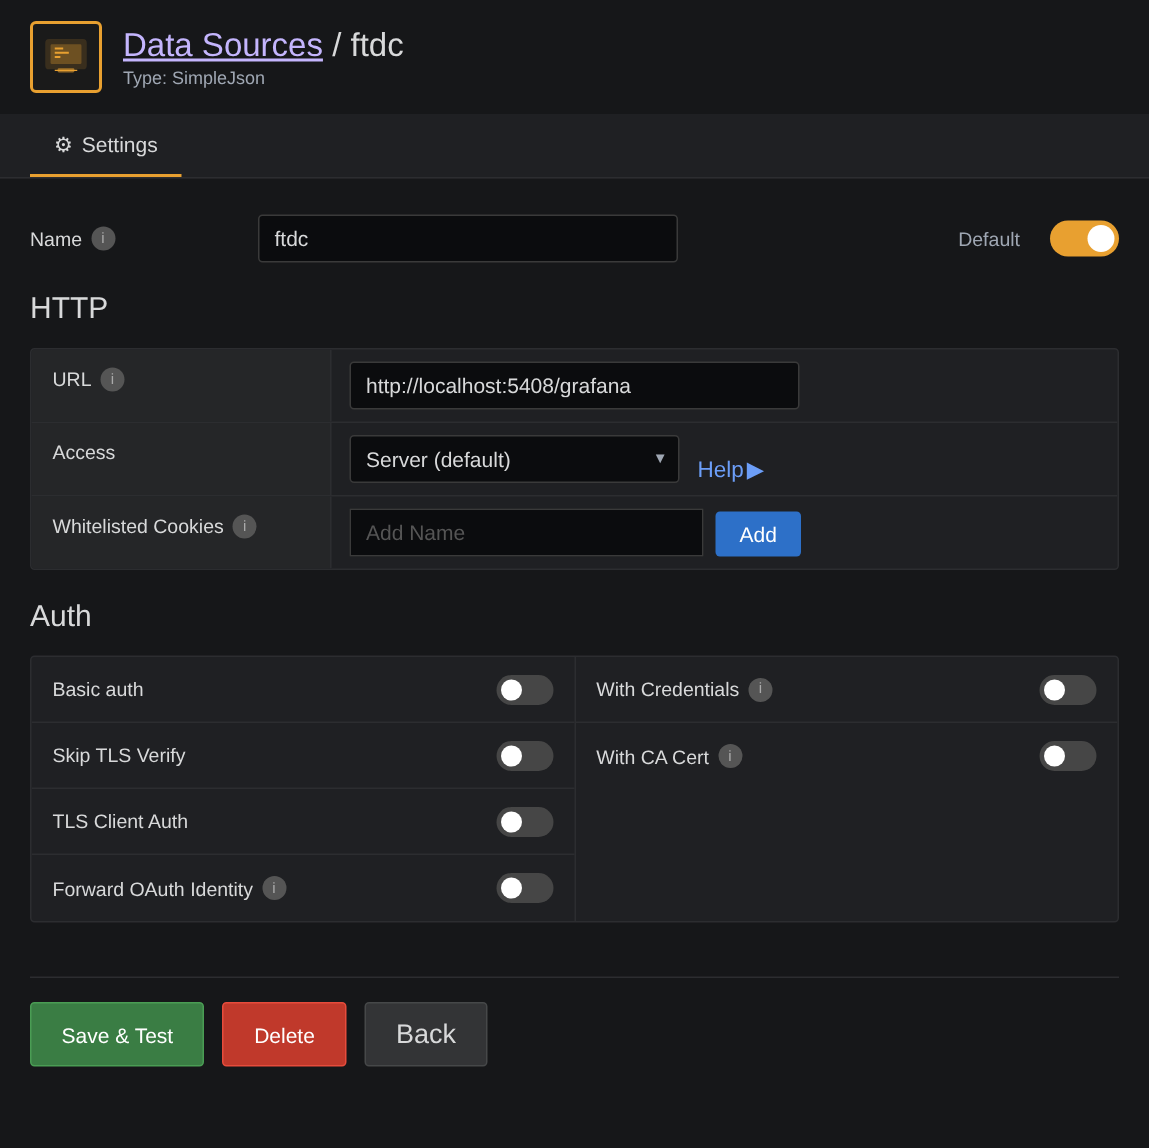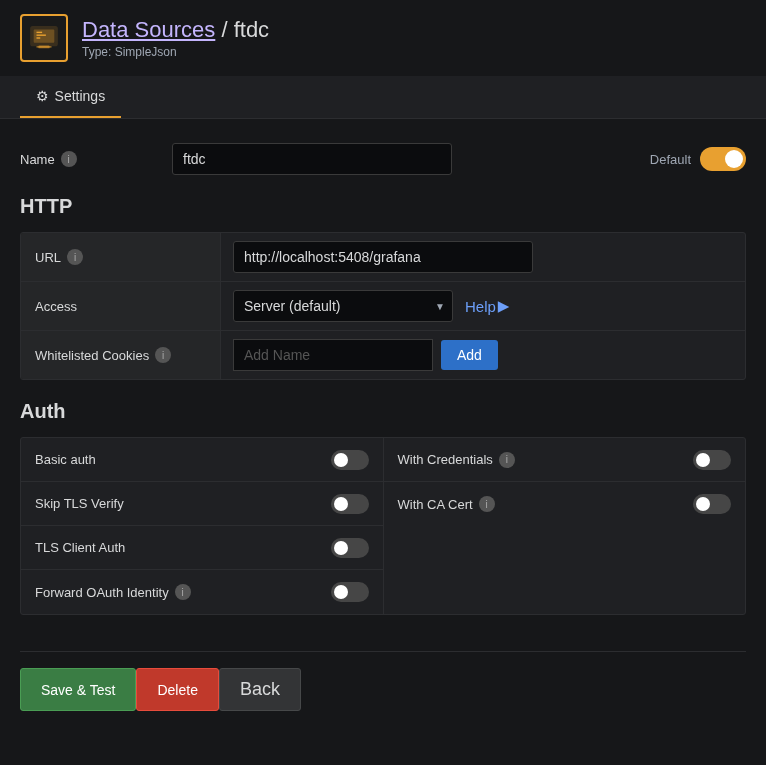--- a/index.html
+++ b/index.html
@@ -113,21 +113,21 @@
       outline: none;
     }
     .name-input {
       width: 280px;
     }
 
     
     .default-area {
       display: flex;
       align-items: center;
-      gap: 9px;
+      gap: 20px;
       margin-left: auto;
     }
     .default-label {
       color: #9fa7b3;
       font-size: 13px;
     }
 
     
     .toggle-switch {
       position: relative;
@@ -167,21 +167,21 @@
     .toggle-switch.small .toggle-slider:before {
       width: 14px;
       height: 14px;
       left: 3px;
       top: 3px;
     }
 
     
     .section-title {
       font-size: 20px;
-      font-weight: 700;
+      font-weight: 400;
       color: #d8d9da;
       margin: 20px 0 14px 0;
     }
 
     
     .section-box {
       background: #1f2023;
       border: 1px solid #2c2d30;
       border-radius: 3px;
       overflow: hidden;
@@ -191,35 +191,34 @@
       align-items: center;
       border-bottom: 1px solid #2c2d30;
       padding: 0;
       min-height: 48px;
     }
     .section-box-row:last-child {
       border-bottom: none;
     }
     .section-box-label {
       display: flex;
-      align-items: center;
       gap: 6px;
       background: #252628;
       min-width: 200px;
       padding: 12px 14px;
       color: #d8d9da;
       font-size: 13px;
       align-self: stretch;
       border-right: 1px solid #2c2d30;
     }
     .section-box-value {
       flex: 1;
       padding: 8px 12px;
       display: flex;
-      align-items: center;
+      align-items: flex-end;
     }
     .url-input {
       background: #0b0c0e;
       border: 1px solid #3a3a3a;
       border-radius: 3px;
       color: #d8d9da;
       padding: 7px 10px;
       font-size: 14px;
       outline: none;
       width: 100%;
@@ -267,21 +266,21 @@
 
     
     .cookies-input {
       background: #0b0c0e;
       border: 1px solid #3a3a3a;
       border-radius: 0;
       color: #9fa7b3;
       padding: 7px 10px;
       font-size: 14px;
       outline: none;
-      width: 200px;
+      width: 236px;
     }
     .cookies-input::placeholder { color: #555; }
 
     
     .btn-add {
       background: #2d70c8;
       color: #fff;
       border: none;
       border-radius: 3px;
       padding: 7px 16px;
@@ -321,21 +320,21 @@
       display: flex;
       align-items: center;
       gap: 6px;
       font-size: 13px;
       color: #d8d9da;
     }
 
     
     .bottom-buttons {
       display: flex;
-      gap: 0;
+      gap: 12px;
       margin-top: 36px;
       padding: 16px 0;
       border-top: 1px solid #2c2d30;
     }
     .btn-save {
       background: #3a7d44;
       color: #fff;
       border: 1px solid #4a9d54;
       border-radius: 3px;
       padding: 10px 20px;

